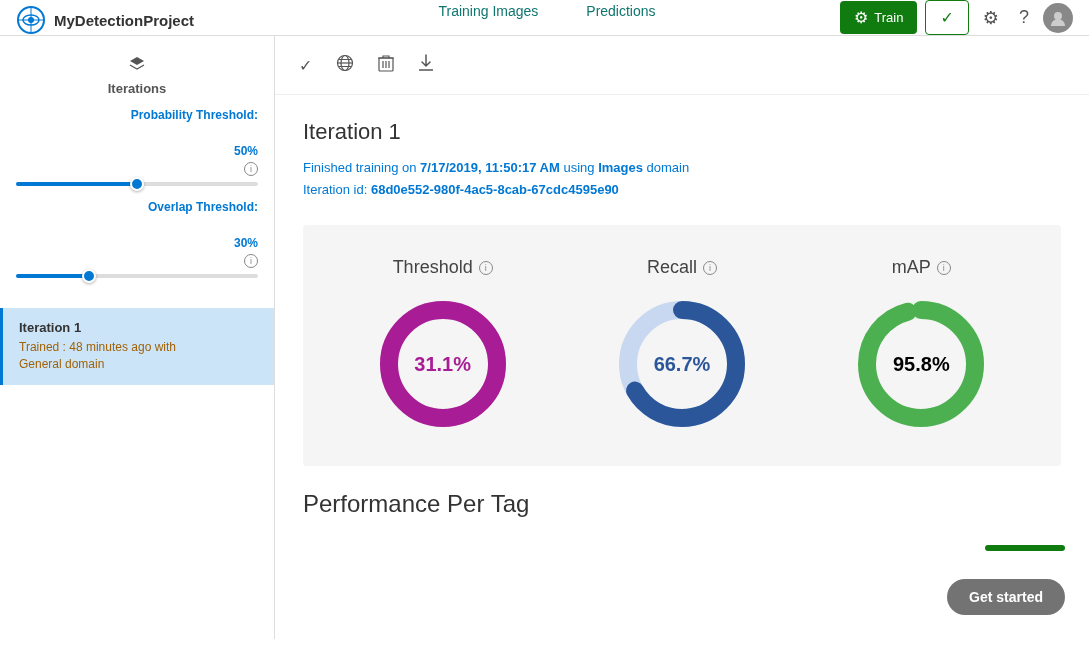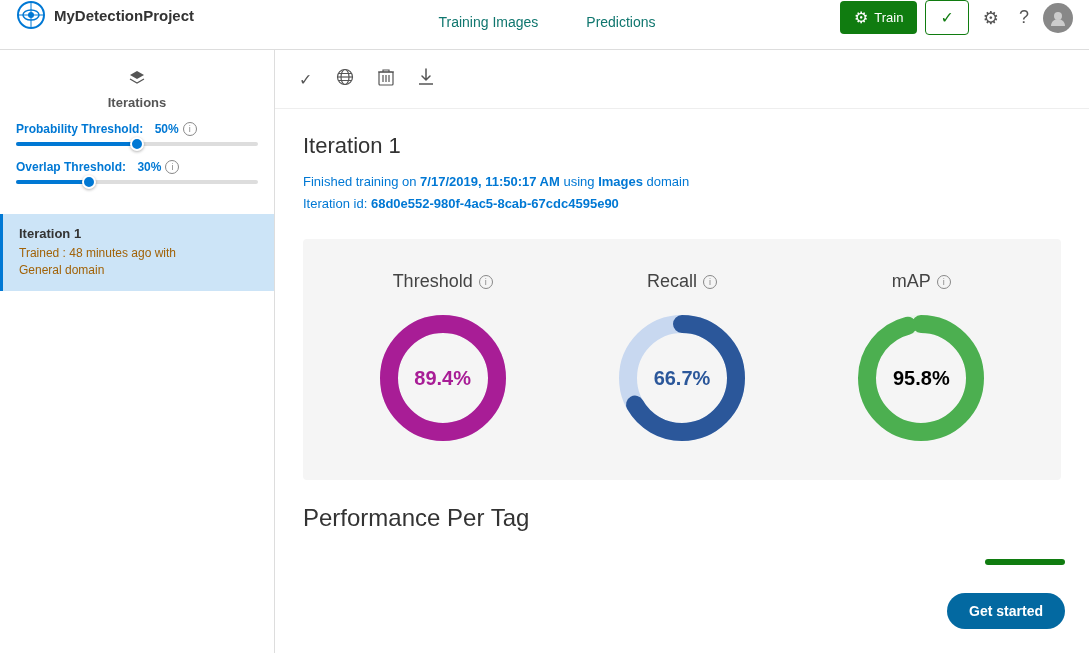--- a/index.html
+++ b/index.html
@@ -1,22 +1,22 @@
 <!DOCTYPE html>
 <html><head>
   <meta charset="utf-8">
   <style>
     * { box-sizing: border-box; margin: 0; padding: 0; }
     body { font-family: 'Segoe UI', Arial, sans-serif; font-size: 14px; color: #333; background: #fff; width: 1089px; height: 653px; overflow: hidden; }
 
     
     .header {
       display: flex;
-      align-items: flex-start;
-      height: 50px;
+      align-items: flex-end;
+      height: 36px;
       border-bottom: 1px solid #ddd;
       padding: 0 16px;
       gap: 12px;
     }
     .header-logo {
       display: flex;
       align-items: center;
       gap: 8px;
     }
     .logo-icon {
@@ -134,20 +134,21 @@
     .threshold-row {
       margin-bottom: 14px;
     }
     .threshold-label {
       font-size: 12px;
       color: #555;
       margin-bottom: 6px;
       display: flex;
       align-items: flex-end;
       gap: 4px;
+      flex-direction: column;
     }
     .threshold-label span { color: #0078d4; font-weight: 600; }
     .info-icon {
       width: 14px;
       height: 14px;
       border-radius: 50%;
       border: 1px solid #888;
       display: inline-flex;
       align-items: center;
       justify-content: center;
@@ -294,21 +295,21 @@
     .progress-bar {
       width: 80px;
       height: 6px;
       background: #107c10;
       border-radius: 3px;
     }
     .get-started-btn {
       position: absolute;
       bottom: 24px;
       right: 24px;
-      background: #0369a1;
+      background: #737373;
       color: #fff;
       border: none;
       border-radius: 20px;
       padding: 10px 22px;
       font-size: 14px;
       font-weight: 600;
       cursor: pointer;
     }
   </style>
 </head>
@@ -457,21 +458,21 @@
         <div class="metric-item">
           <div class="metric-label">
             <span>Threshold</span>
             <div class="info-icon">i</div>
           </div>
           <div class="donut-container">
             <svg width="140" height="140" viewBox="0 0 140 140">
               <circle cx="70" cy="70" r="54" fill="none" stroke="#e8d0e6" stroke-width="18"></circle>
               <circle cx="70" cy="70" r="54" fill="none" stroke="#a81d96" stroke-width="18" stroke-dasharray="339.3 339.3" stroke-dashoffset="0" stroke-linecap="round"></circle>
             </svg>
-            <div class="donut-value" style="color:#a81d96;">89.4%</div>
+            <div class="donut-value" style="color:#a81d96;">31.1%</div>
           </div>
         </div>
 
         <div class="metric-item">
           <div class="metric-label">
             <span>Recall</span>
             <div class="info-icon">i</div>
           </div>
           <div class="donut-container">
             <svg width="140" height="140" viewBox="0 0 140 140">

